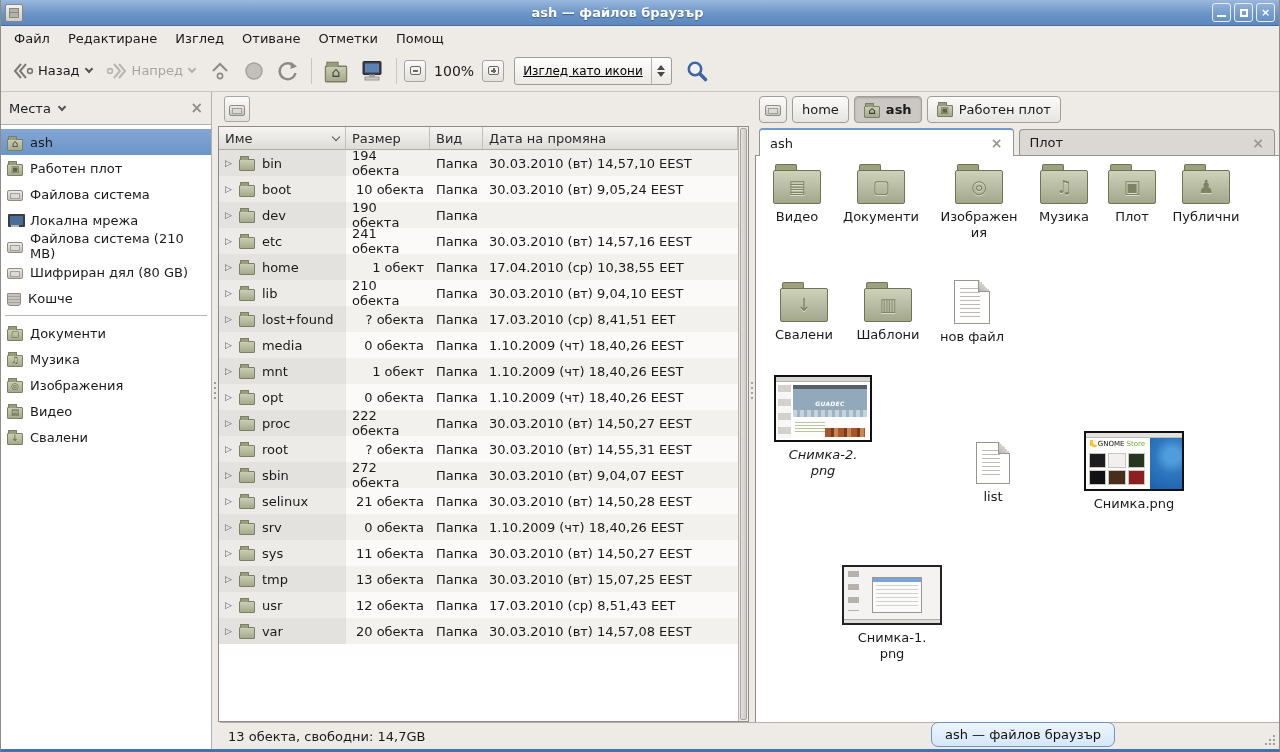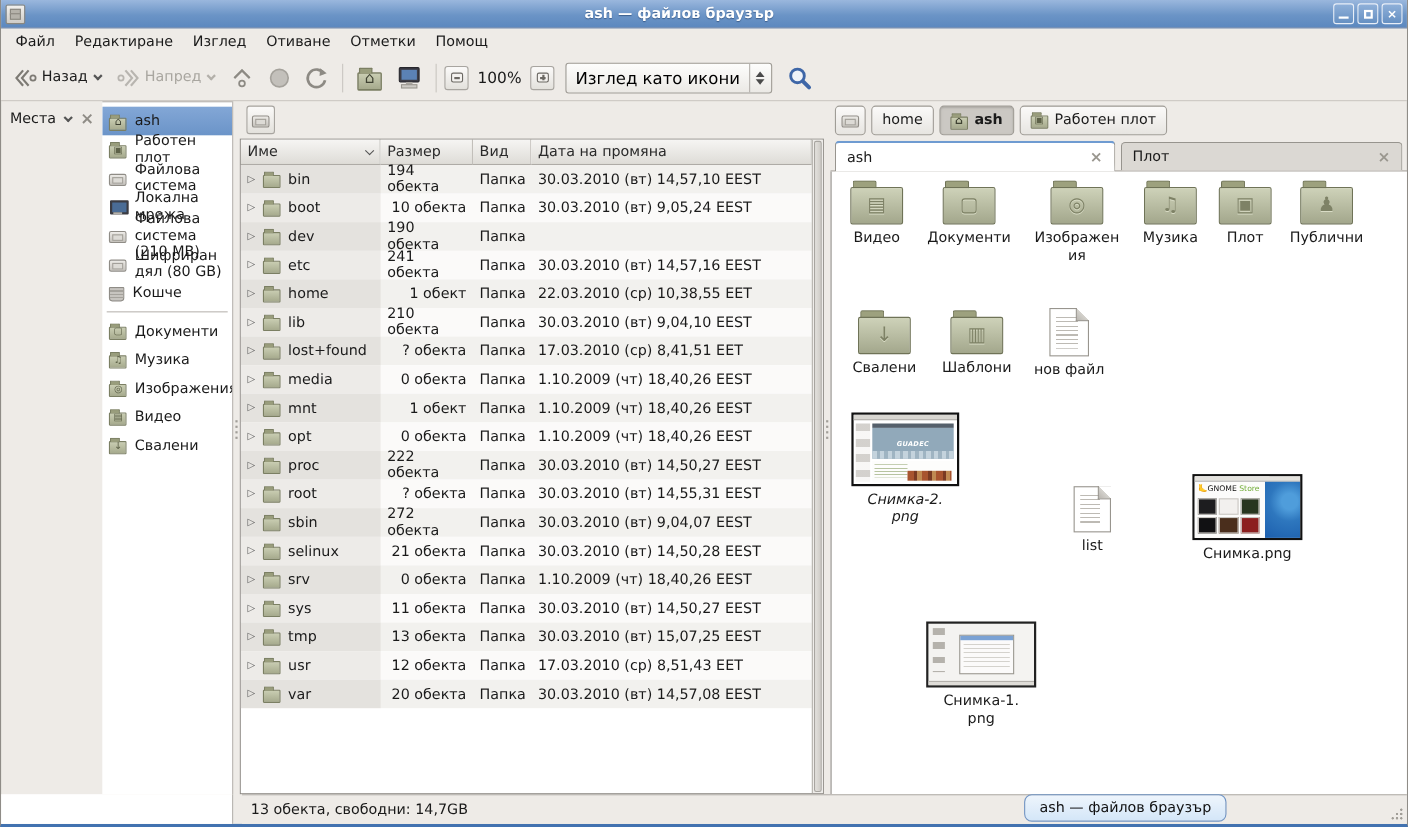--- a/index.html
+++ b/index.html
@@ -39,21 +39,21 @@
   .tsep { width:1px; height:26px; background:#c9c6c1; margin:0 5px; }
   .sqbtn { width:26px; height:26px; border:1px solid #a8a5a0; border-radius:3px;
            background:linear-gradient(#fbfaf9,#e3e1dc); display:flex; align-items:center; justify-content:center; }
   .minibtn { width:22px; height:22px; border:1px solid #a8a5a0; border-radius:3px;
            background:linear-gradient(#fbfaf9,#e3e1dc); display:flex; align-items:center; justify-content:center; }
   .zoomglyph { width:11px; height:9px; border:1px solid #6b6863; border-radius:2px; position:relative; background:#f4f2ef;}
   .zoomglyph::before { content:""; position:absolute; left:2px; right:2px; top:3px; height:1.5px; background:#6b6863; }
   .zoomglyph.plus::after { content:""; position:absolute; left:4.5px; top:1px; bottom:1px; width:1.5px; background:#6b6863; }
   .zoomlevel { font-size:14px; padding:0 6px; color:#1a1a1a;}
   .combo { height:28px; min-width:150px; border:1px solid #a09d97; border-radius:3px;
-           background:linear-gradient(#fdfdfc,#ebe9e5); display:flex; align-items:center; font-size:15px; margin-left:8px;}
+           background:linear-gradient(#fdfdfc,#ebe9e5); display:flex; align-items:center; font-size:12px; margin-left:8px;text-decoration:underline;}
   .combo .val { padding:0 8px; flex:1; }
   .combo .spin { border-left:1px solid #b5b2ad; align-self:stretch; width:20px; display:flex; flex-direction:column;
                  align-items:center; justify-content:center; gap:2px;}
   .tri-up { width:0; height:0; border-left:4px solid transparent; border-right:4px solid transparent; border-bottom:5px solid #4a4a4a; }
   .tri-dn { width:0; height:0; border-left:4px solid transparent; border-right:4px solid transparent; border-top:5px solid #4a4a4a; }
 
   
   .minifolder { width:16px; height:12px; position:relative; background:linear-gradient(#c9cdb2,#a6aa8d);
                 border:1px solid #7b7f63; border-radius:1px; margin-top:3px; flex:none;}
   .minifolder::before { content:""; position:absolute; top:-4px; left:0px; width:7px; height:3px;
@@ -80,21 +80,21 @@
   .bigfile::before { content:""; position:absolute; left:5px; right:9px; top:7px; bottom:6px;
                      background:repeating-linear-gradient(#bdbab4 0 1px, transparent 1px 4px); }
   .bigfile::after { content:""; position:absolute; top:-1px; right:-1px; width:11px; height:11px;
                      background:linear-gradient(225deg,#fff 0 50%, #d6d4cf 50%, #b9b6b0 100%);
                      border-left:1px solid #98958e; border-bottom:1px solid #98958e;}
 
   
   .main { flex:1; display:flex; min-height:0; }
 
   
-  .sidebar { width:211px; flex:none; display:flex; flex-direction:row; border-right:1px solid #b3b0ab; }
+  .sidebar { width:211px; flex:none; display:flex; flex-direction:column; border-right:1px solid #b3b0ab; }
   .side-head { height:32px; flex:none; display:flex; align-items:center; padding:0 8px; gap:6px; font-size:13px; color:#1a1a1a;}
   .side-close { margin-left:auto; color:#8f8c86; font-size:15px; font-weight:bold;}
   .side-list { flex:1; background:#fff; border-top:1px solid #b3b0ab; padding-top:4px; overflow:hidden;}
   .side-item { height:26px; display:flex; align-items:center; gap:7px; padding:0 6px; font-size:13px; color:#1a1a1a; }
   .side-item.selected { background:linear-gradient(#83a7d6,#6b94c8); }
   .side-sep { height:1px; background:#b9b6b1; margin:4px 4px; }
 
   .splitter { width:6px; flex:none; position:relative; }
   .splitter .dots { position:absolute; left:2px; top:46%; width:2px; height:2px; background:#a19e98;
                     box-shadow:0 5px #a19e98, 0 10px #a19e98, 0 15px #a19e98; }
@@ -443,21 +443,21 @@
                 <div class="c col-date">30.03.2010 (вт) 14,57,16 EEST</div>
               </div>
               <div class="trow odd">
                 <div class="c col-name">
                   <span class="expander">▷</span>
                   <span class="minifolder"></span>
                   <span>home</span>
                 </div>
                 <div class="c col-size">1 обект</div>
                 <div class="c col-type">Папка</div>
-                <div class="c col-date">22.03.2010 (ср) 10,38,55 EET</div>
+                <div class="c col-date">17.04.2010 (ср) 10,38,55 EET</div>
               </div>
               <div class="trow even">
                 <div class="c col-name">
                   <span class="expander">▷</span>
                   <span class="minifolder"></span>
                   <span>lib</span>
                 </div>
                 <div class="c col-size">210 обекта</div>
                 <div class="c col-type">Папка</div>
                 <div class="c col-date">30.03.2010 (вт)  9,04,10 EEST</div>

